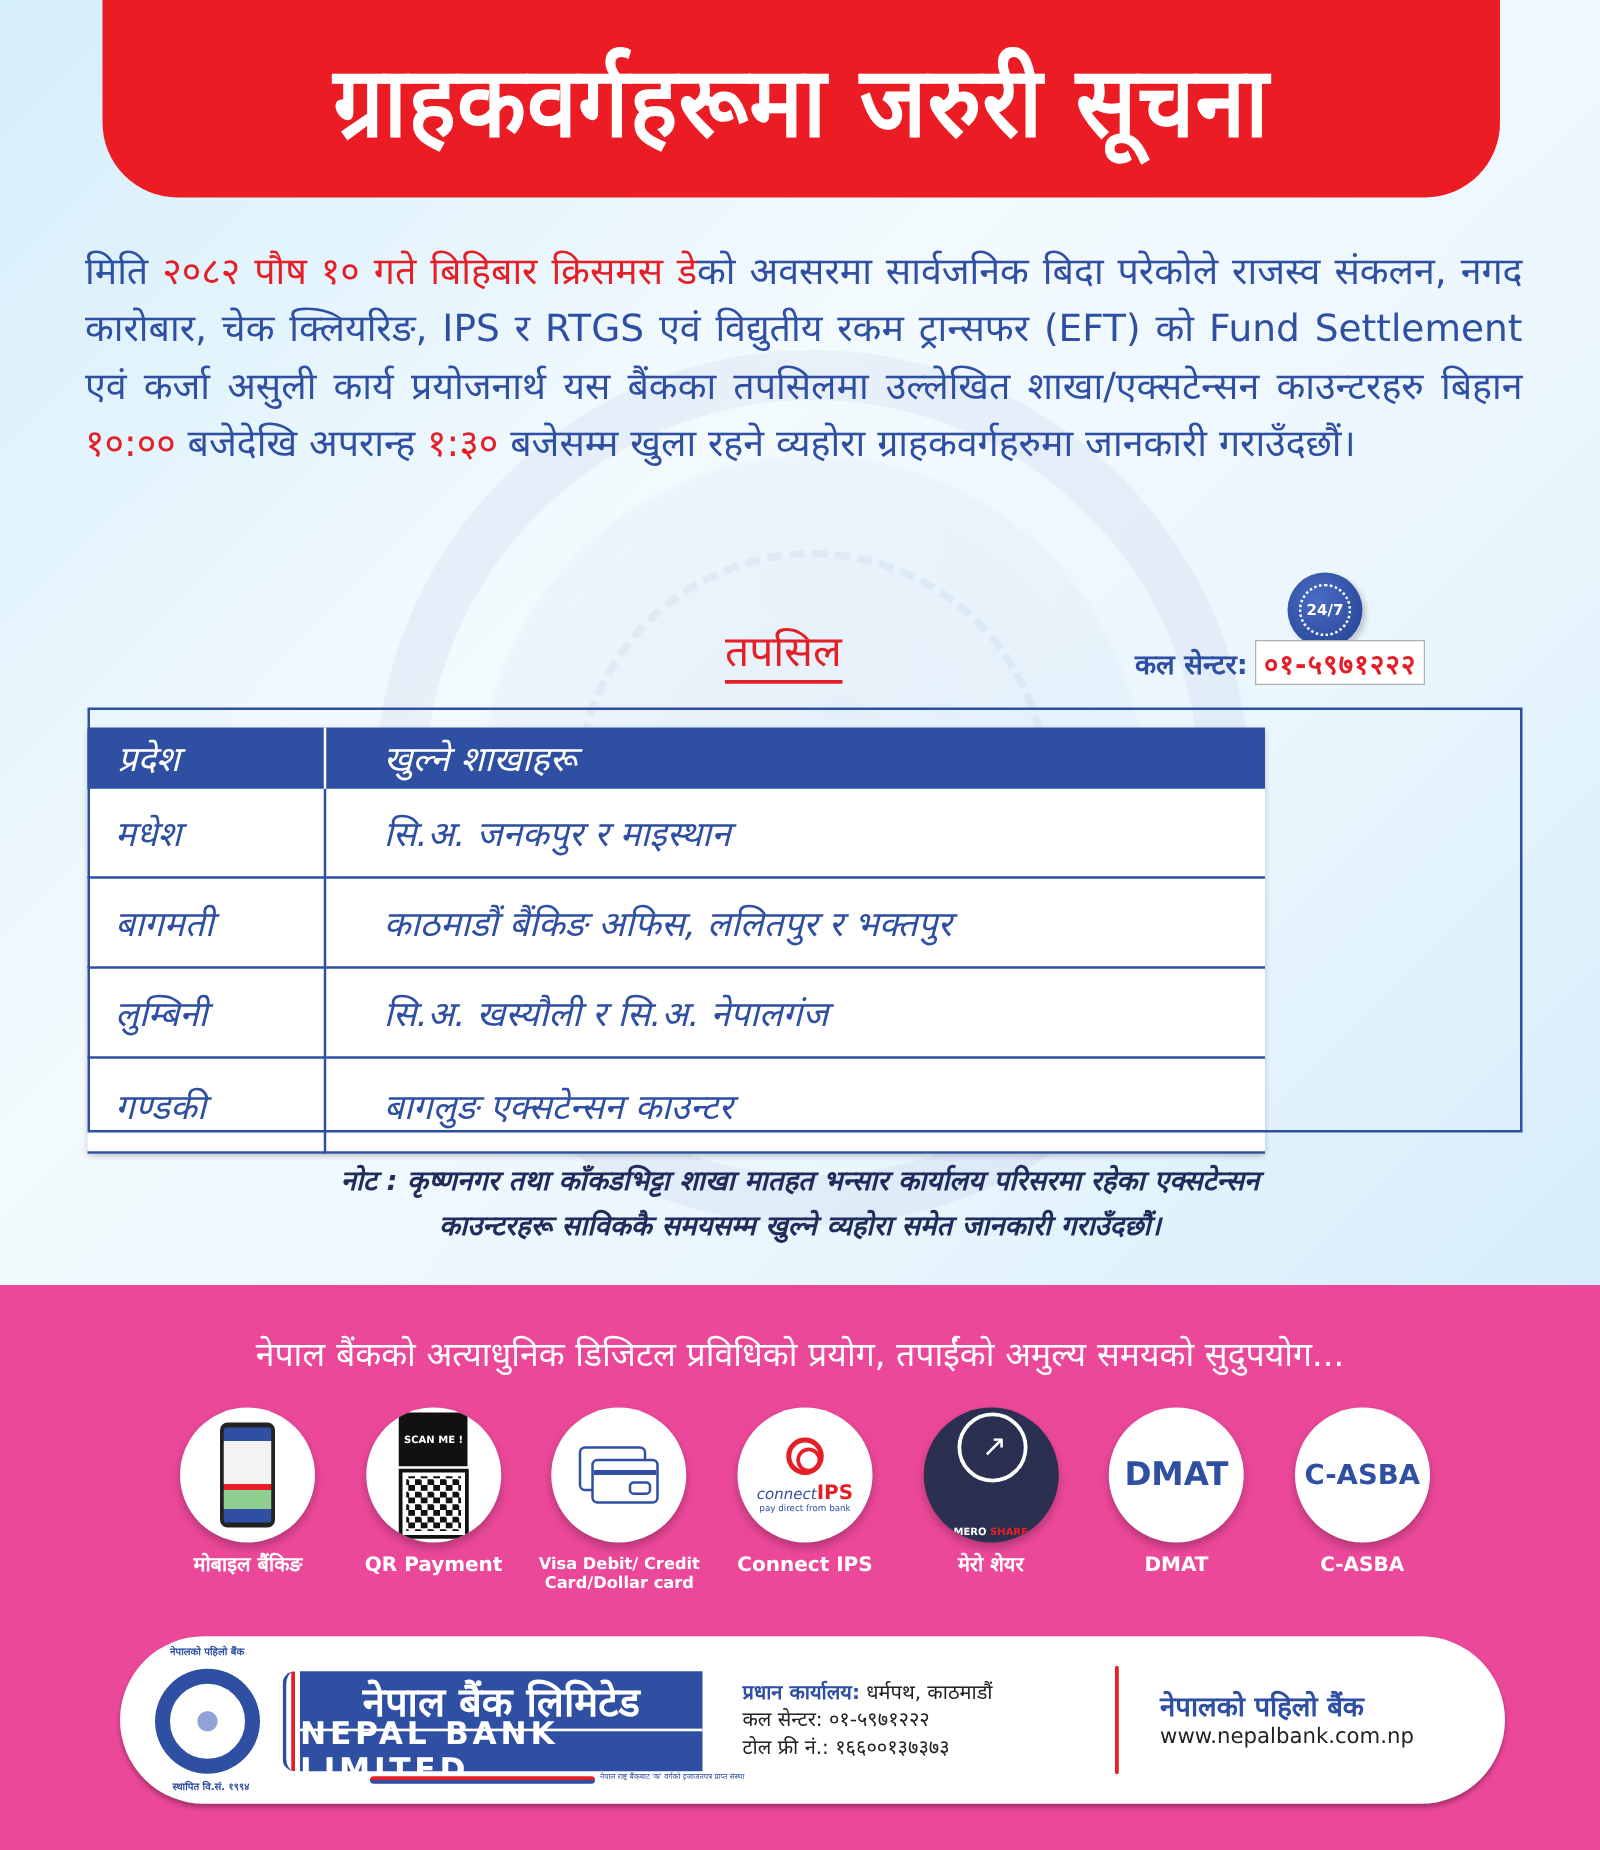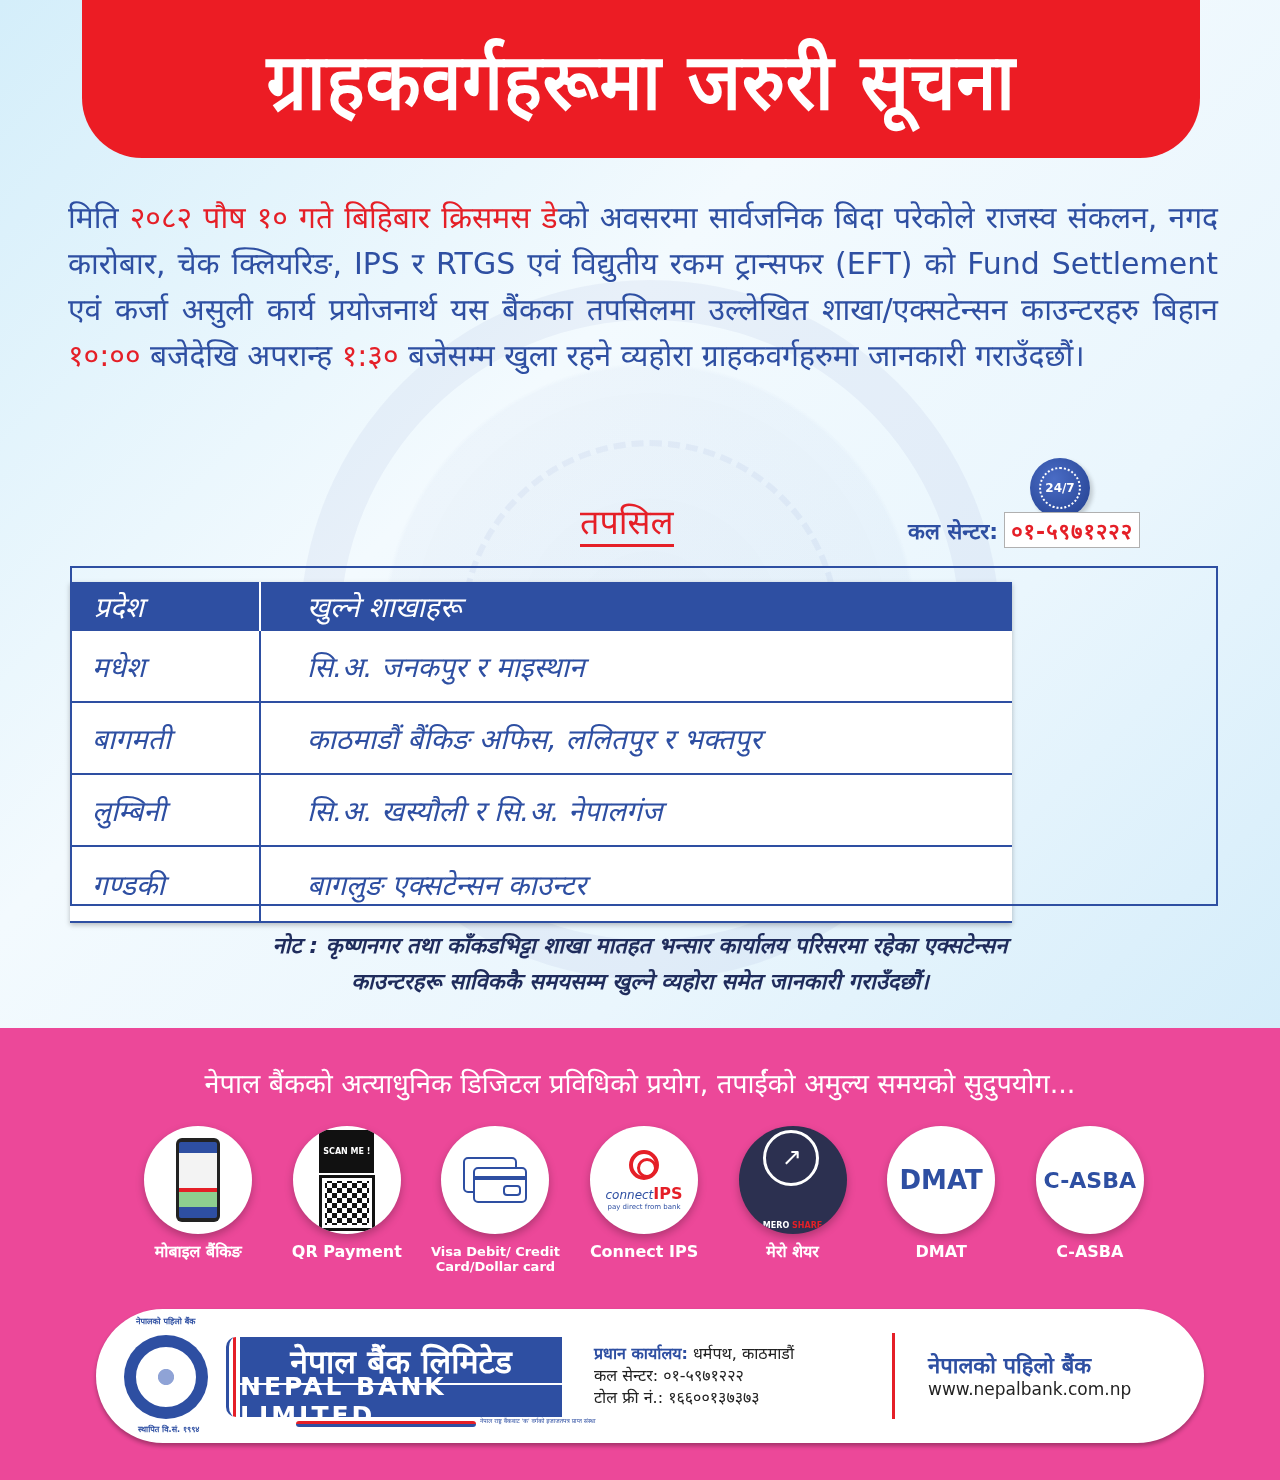--- a/index.html
+++ b/index.html
@@ -183,21 +183,21 @@
   .cards .c.b { left: 0; top: 0; }
   .cards .c.f { left: 10px; top: 10px; }
   .cards .c.f::before { content: ""; position: absolute; left: 0; right: 0; top: 7px; height: 4px; background: #2e4fa2; }
   .cards .c.f::after { content: ""; position: absolute; right: 4px; bottom: 5px; width: 14px; height: 7px; border: 2px solid #2e4fa2; border-radius: 4px; }
   .ips { display: flex; flex-direction: column; align-items: center; }
   .ips .knot { width: 30px; height: 30px; border: 4px solid #e51f27; border-radius: 50%; margin-bottom: 4px; position: relative; }
   .ips .knot::after { content: ""; position: absolute; left: 4px; top: 4px; width: 14px; height: 14px; border: 3px solid #e51f27; border-radius: 50%; }
   .ips .t { font-size: 12px; color: #2e4fa2; font-style: italic; }
   .ips .t b { color: #e51f27; font-style: normal; font-size: 16px; }
   .ips .s { font-size: 7px; color: #2e4fa2; }
-  .mero { display: flex; flex-direction: column; align-items: flex-start; gap: 31px; }
+  .mero { display: flex; flex-direction: column; align-items: flex-end; gap: 31px; }
   .mero .ring { width: 56px; height: 56px; border: 3px solid #ffffff; border-radius: 50%; position: relative; }
   .mero .ring::after { content: "\2197"; position: absolute; left: 16px; top: 10px; color: #fff; font-size: 24px; }
   .mero .t { font-size: 8px; font-weight: bold; color: #fff; margin-top: 4px; }
   .mero .t b { color: #e51f27; }
 </style>
 </head>
 <body>
 
 <div class="top-area">
   <div class="watermark"></div>

